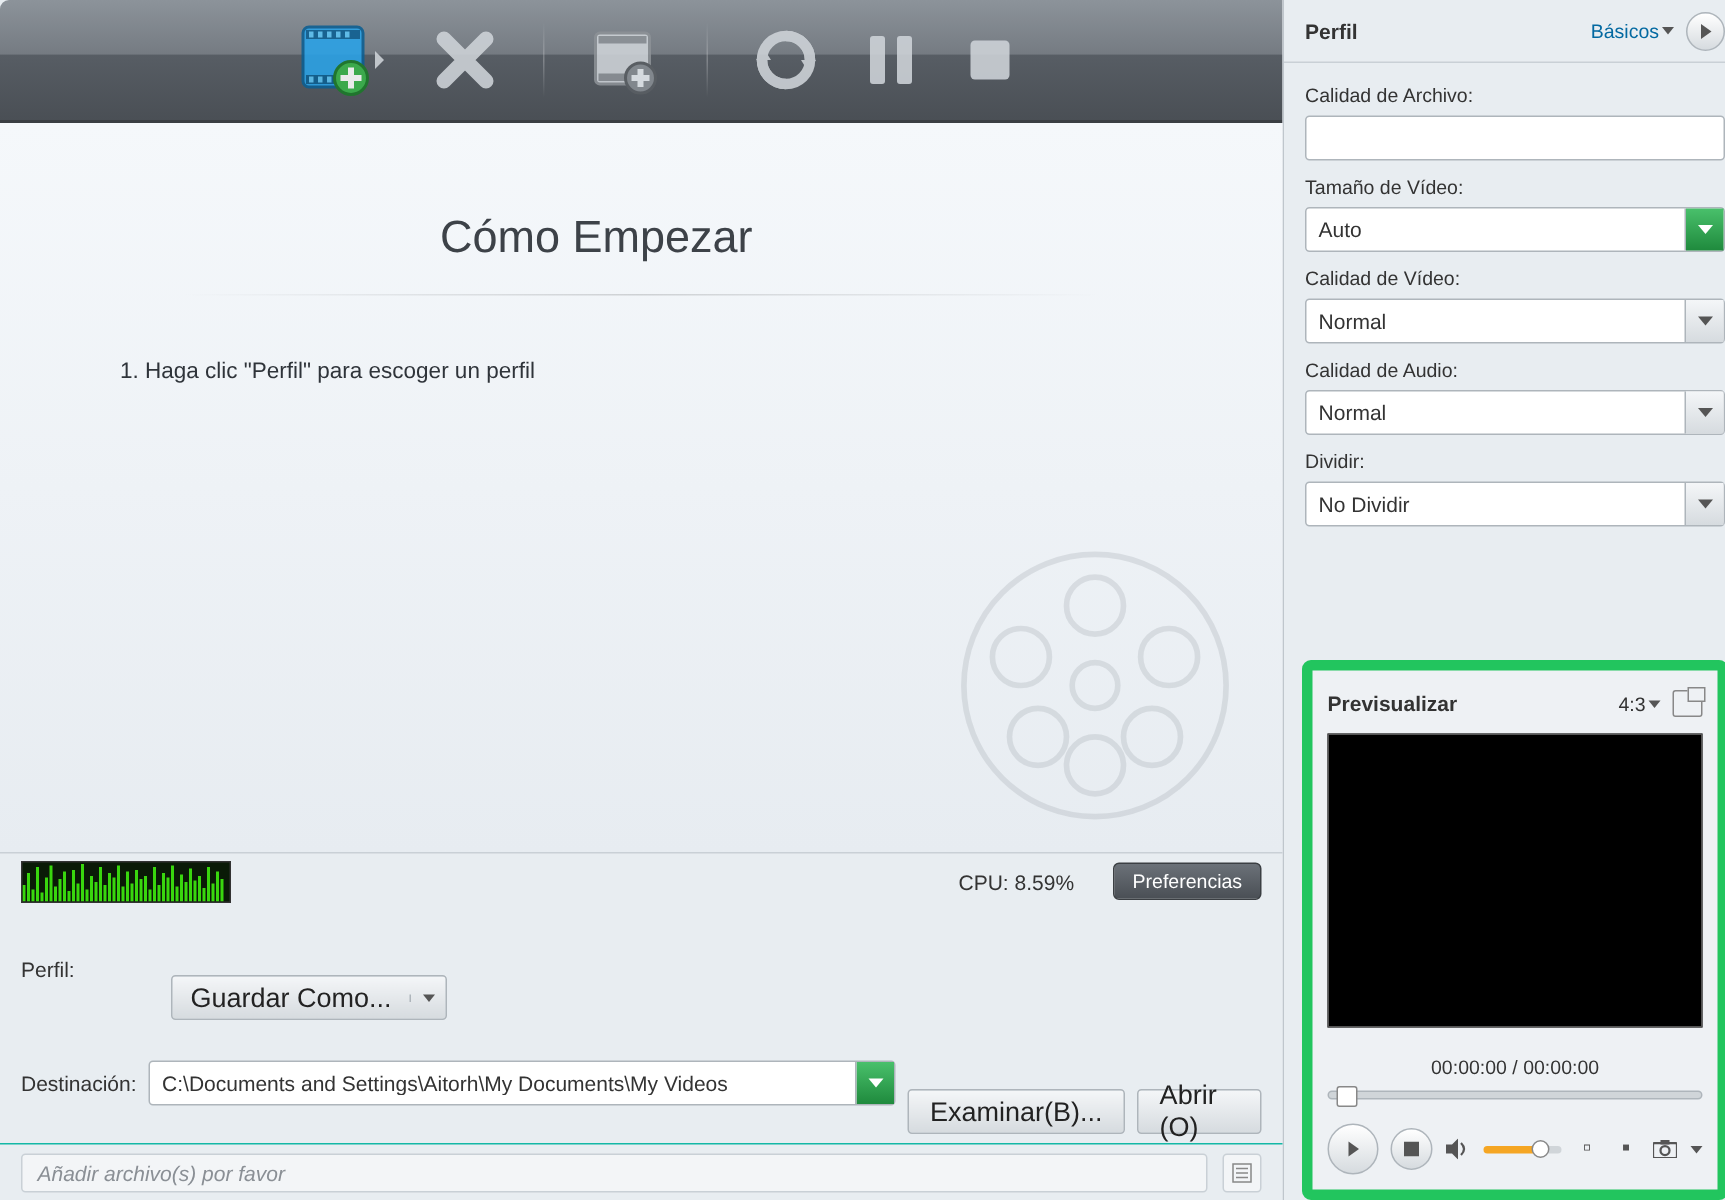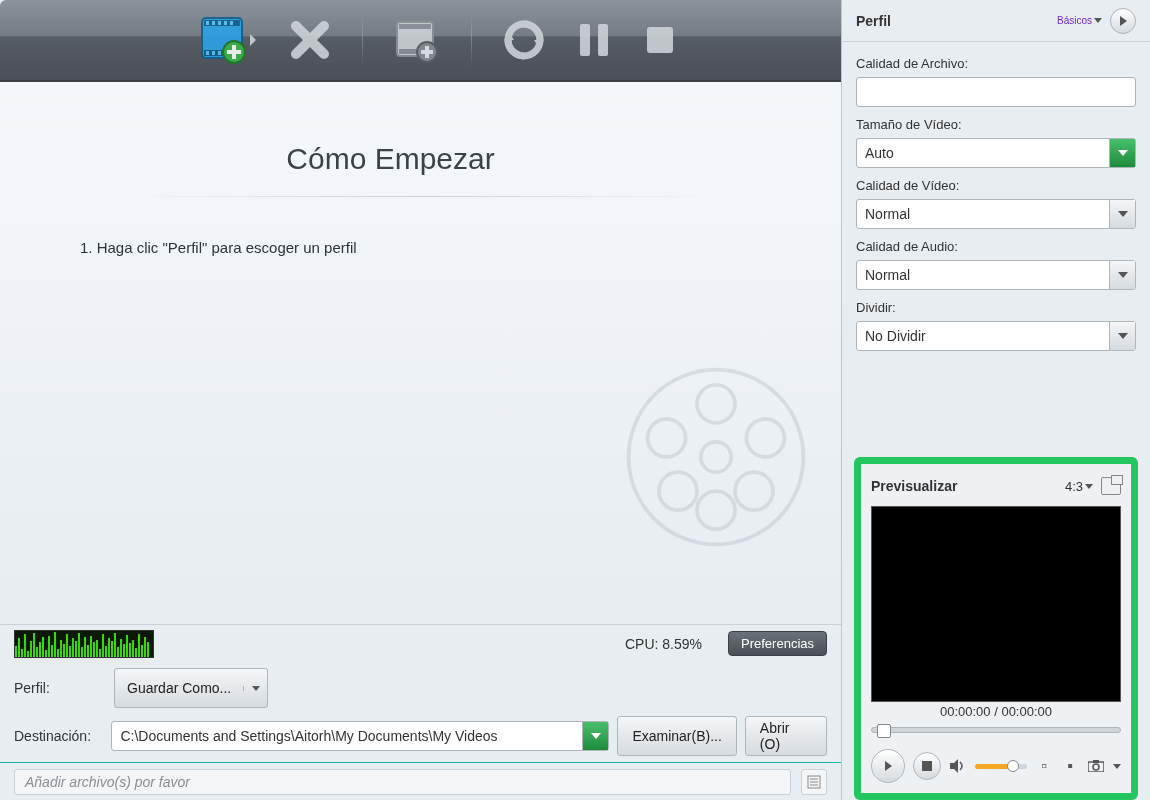--- a/index.html
+++ b/index.html
@@ -56,43 +56,43 @@
   flex:1; height:30px; background:#fff; border:1px solid #aeb5bb; border-radius:3px;
   display:flex; align-items:center; padding: 0 0 0 8px; font-size:14px; color:#333; position:relative;
 }
 .combo .combo-arrow, .side-select .sel-arrow {
   width:26px; height:100%; border-left:1px solid #aeb5bb;
   display:flex; align-items:center; justify-content:center;
   background:linear-gradient(to bottom,#f4f6f8,#d6dbdf);
 }
 .combo-narrow { flex:0 0 auto; width:498px; }
 .btn {
-  height:40px; padding:0 14px; font-size:14px; color:#222;
+  height:30px; padding:0 14px; font-size:18px; color:#222;
   background:linear-gradient(to bottom,#f4f6f8,#d6dbdf);
   border:1px solid #aeb5bb; border-radius:3px; cursor:pointer;
-  display:flex; align-items:center;
+  display:flex; align-items:center;margin-top:38px;
 }
 .btn-split { display:flex; padding:0; }
 .btn-split .l { padding:0 12px; display:flex; align-items:center; height:100%; }
 .btn-split .r { width:24px; border-left:1px solid #aeb5bb; display:flex; align-items:center; justify-content:center; }
 
 
 .status-bar { height:38px; background:#e8edf1; border-top:1px solid #14b8a6; display:flex; align-items:center; padding:0 14px; gap:10px; }
 .status-text { flex:1; font-size:14px; color:#8a8f95; font-style:italic; border:1px solid #c9d0d6; background:#f3f5f7; height:26px; display:flex; align-items:center; padding:0 10px; border-radius:3px; }
 .status-icon { width:26px; height:26px; border:1px solid #c9d0d6; border-radius:3px; display:flex; align-items:center; justify-content:center; background:#f3f5f7; cursor:pointer; }
 
 
 .side-col { flex:1; height:800px; background:#e8edf1; display:flex; flex-direction:column; }
 .side-header {
   height:42px; display:flex; align-items:center; padding:0 14px; gap:8px;
   border-bottom:1px solid #c9d0d6;
 }
 .side-header .title { font-weight:bold; font-size:14px; color:#333; }
 .side-header .sp { flex:1; }
-.side-header .mode { font-size:10px; color:#6d28d9; display:flex; align-items:center; gap:2px; cursor:pointer; }
+.side-header .mode { font-size:13px; color:#0369a1; display:flex; align-items:center; gap:2px; cursor:pointer; }
 .round-play { width:26px; height:26px; border-radius:50%; background:linear-gradient(to bottom,#fff,#d6dbdf); border:1px solid #aeb5bb; display:flex; align-items:center; justify-content:center; cursor:pointer; }
 
 .side-fields { padding:10px 14px; display:flex; flex-direction:column; gap:6px; }
 .side-label { font-size:13px; color:#333; margin-top:4px; }
 .side-input {
   height:30px; background:#fff; border:1px solid #aeb5bb; border-radius:3px;
 }
 .side-select {
   height:30px; background:#fff; border:1px solid #aeb5bb; border-radius:3px;
   display:flex; align-items:center; padding-left:8px; font-size:14px; color:#333;
@@ -104,21 +104,21 @@
   margin:10px 12px 0 12px; border:7px solid #22c55e; border-radius:6px;
   background:#eef1f4; display:flex; flex-direction:column; padding:8px 10px 10px 10px;
 }
 .prev-header { display:flex; align-items:center; gap:8px; height:28px; }
 .prev-header .title { font-weight:bold; font-size:14px; color:#333; flex:1; }
 .prev-header .ratio { font-size:13px; color:#333; display:flex; align-items:center; gap:2px; cursor:pointer; }
 .prev-header .pop { width:20px; height:18px; border:1px solid #888; border-radius:2px; cursor:pointer; position:relative; }
 .prev-header .pop::after { content:""; position:absolute; right:-3px; top:-3px; width:10px; height:8px; border:1px solid #888; background:#eef1f4; }
 
 .video-box { background:#000; width:100%; height:196px; margin-top:6px; border:1px solid #555; }
-.time-row { text-align:center; font-size:13px; color:#333; margin-top:2px; }
+.time-row { text-align:center; font-size:13px; color:#333; margin-top:19px; }
 .seek { height:12px; margin-top:8px; position:relative; }
 .seek-track { height:6px; background:#d0d5d9; border:1px solid #aeb5bb; border-radius:3px; }
 .seek-thumb { position:absolute; left:6px; top:-3px; width:14px; height:14px; background:#fff; border:1px solid #888; border-radius:2px; }
 
 .controls { display:flex; align-items:center; gap:8px; margin-top:10px; }
 .ctl-btn { width:28px; height:28px; border-radius:50%; background:linear-gradient(to bottom,#fff,#d6dbdf); border:1px solid #aeb5bb; display:flex; align-items:center; justify-content:center; cursor:pointer; }
 .ctl-btn.play-big { width:34px; height:34px; }
 .vol { display:flex; align-items:center; gap:4px; }
 .vol-track { width:52px; height:5px; background:linear-gradient(to right,#f5a623,#f5a623 65%,#d0d5d9 65%); border-radius:3px; position:relative; }
 .vol-thumb { position:absolute; left:62%; top:-4px; width:12px; height:12px; border-radius:50%; background:#fff; border:1px solid #888; }

